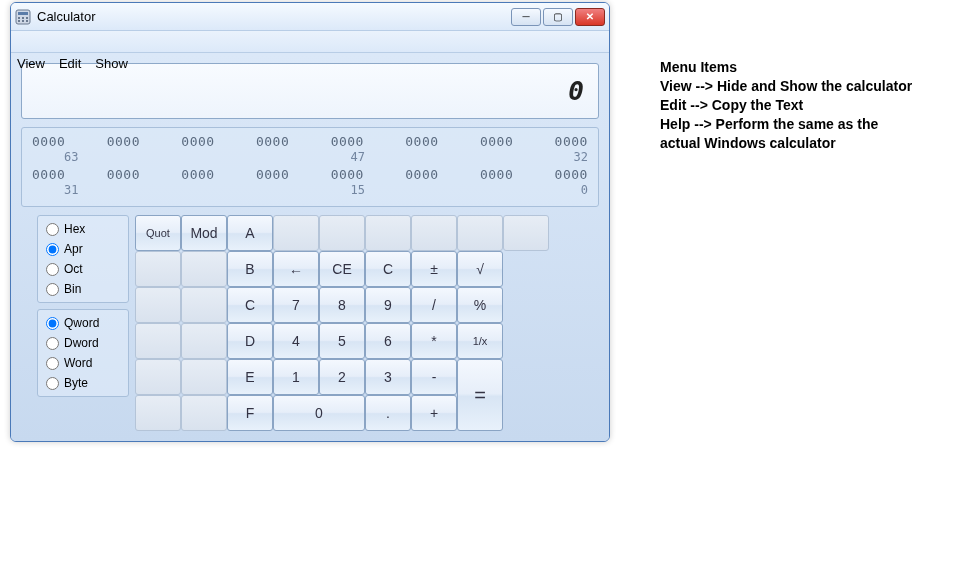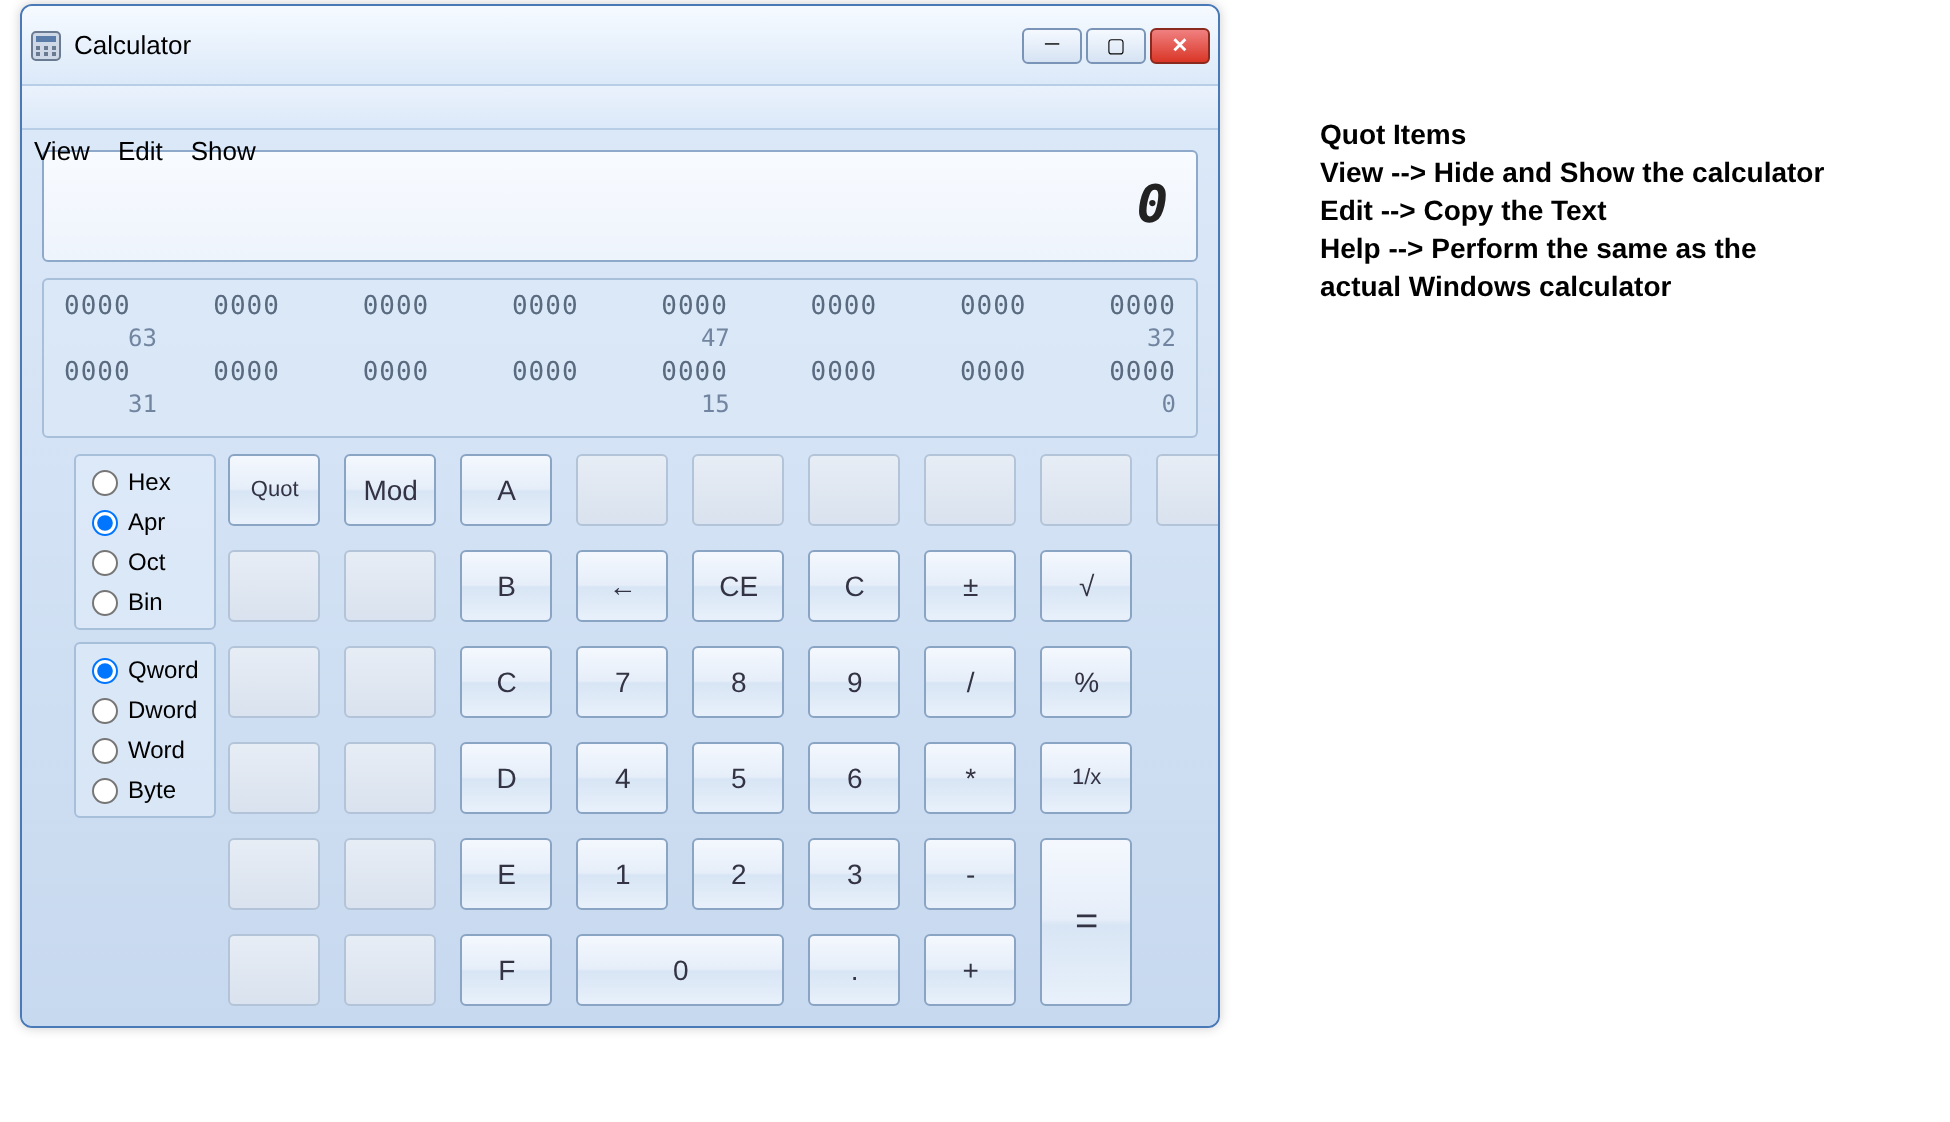--- a/index.html
+++ b/index.html
@@ -16,21 +16,21 @@
       left: 10px;
       top: 2px;
       width: 600px;
       border: 1px solid #4a79b8;
       border-radius: 6px;
       background: linear-gradient(#e8f1fb, #d4e4f7);
       box-shadow: 0 0 6px rgba(0,0,0,0.2);
       overflow: hidden;
     }
     .titlebar {
-      height: 40px;
+      height: 28px;
       background: linear-gradient(#f5faff, #dce9f9);
       display: flex;
       align-items: center;
       padding: 0 4px;
       border-bottom: 1px solid #b8cde6;
     }
     .app-icon {
       width: 16px; height: 16px;
       margin-right: 6px;
       display: inline-block;
@@ -110,21 +110,21 @@
       flex-direction: column;
       gap: 6px;
       font-size: 12px;
     }
     .radiobox label { display: flex; align-items: center; gap: 5px; cursor: pointer; }
     .radiobox input { margin: 0; }
     .keypad {
       display: grid;
       grid-template-columns: repeat(9, 46px);
       grid-auto-rows: 36px;
-      gap: 12px;
+      gap: 0;
     }
     .kbtn {
       border: 1px solid #8aa4c4;
       border-radius: 3px;
       background: linear-gradient(#f4f8fe 0%, #e6eef9 48%, #d8e5f4 52%, #e8f1fb 100%);
       display: flex; align-items: center; justify-content: center;
       font-size: 14px;
       color: #334;
       cursor: pointer;
       user-select: none;
@@ -316,18 +316,18 @@
         <div class="kbtn wide2">0</div>
         <div class="kbtn">.</div>
         <div class="kbtn">+</div>
         <div class="kbtn disabled" style="visibility:hidden"></div>
       </div>
     </div>
   </div>
 </div>
 
 <div class="annotations">
-  <div>Quot Items</div>
+  <div>Menu Items</div>
   <div>View --&gt; Hide and Show the calculator</div>
   <div>Edit --&gt; Copy the Text</div>
   <div>Help --&gt; Perform the same as the</div>
   <div>actual Windows calculator</div>
 </div>
 
 </body></html>

